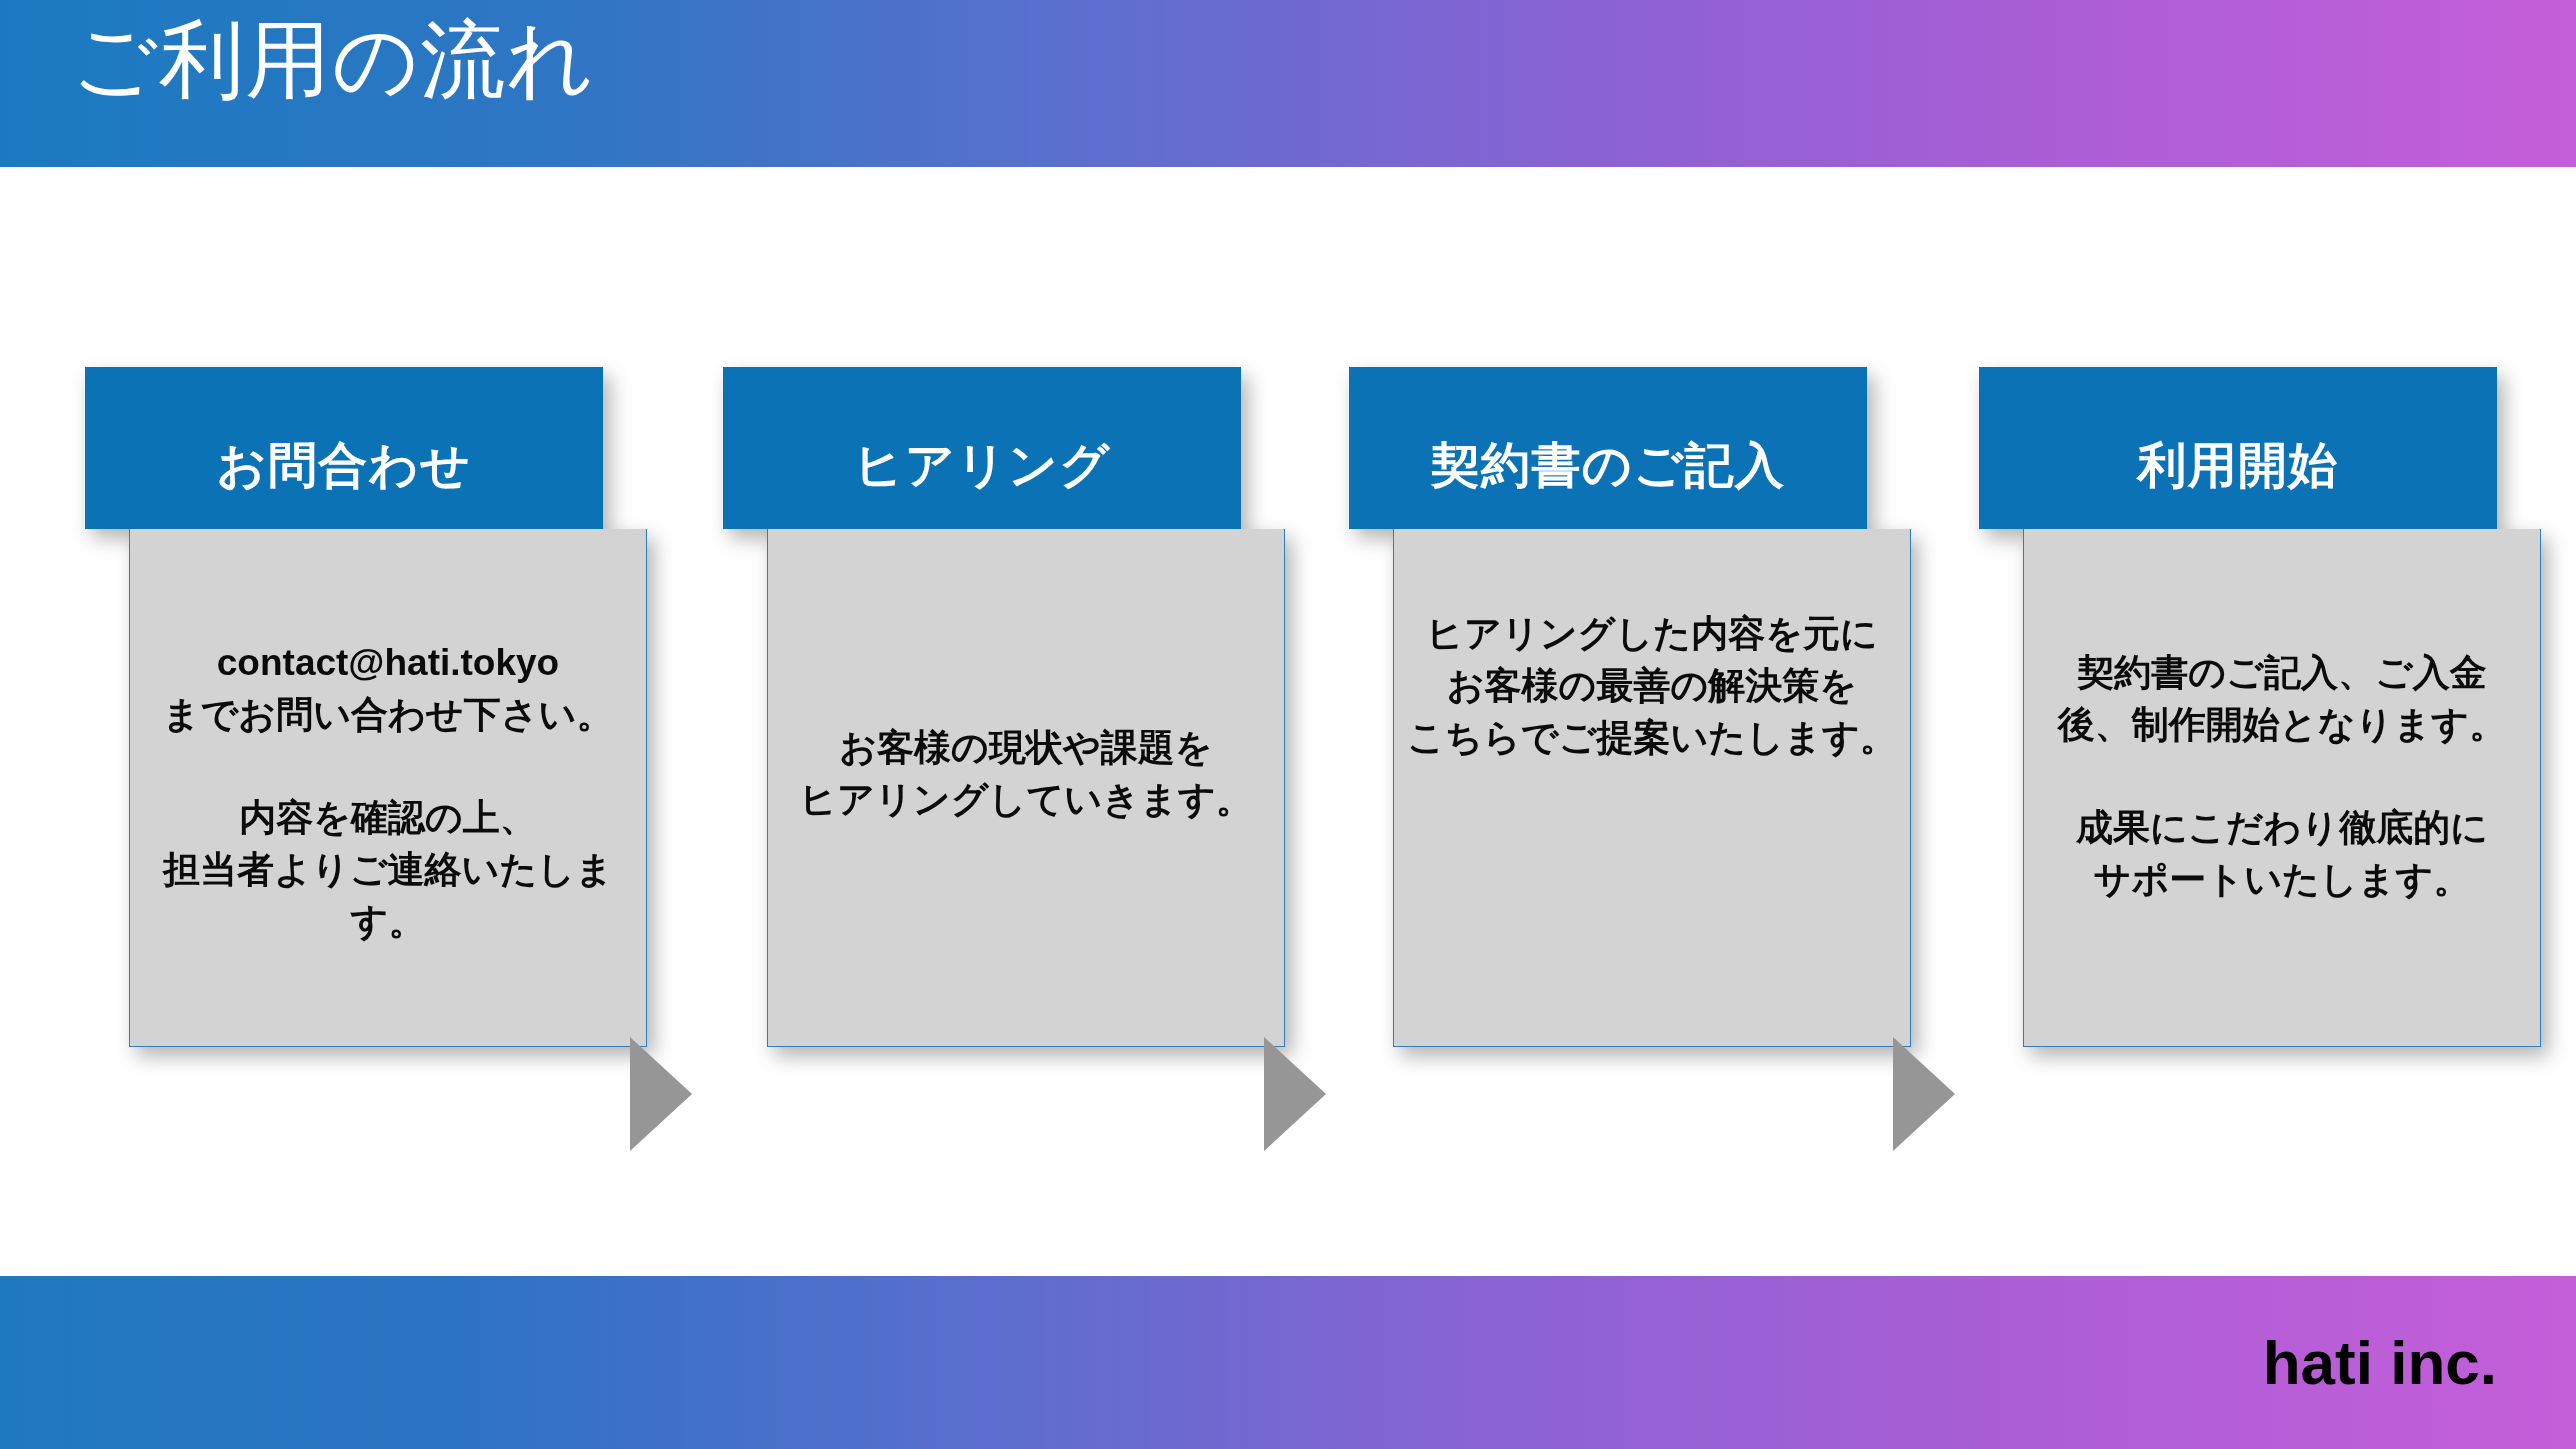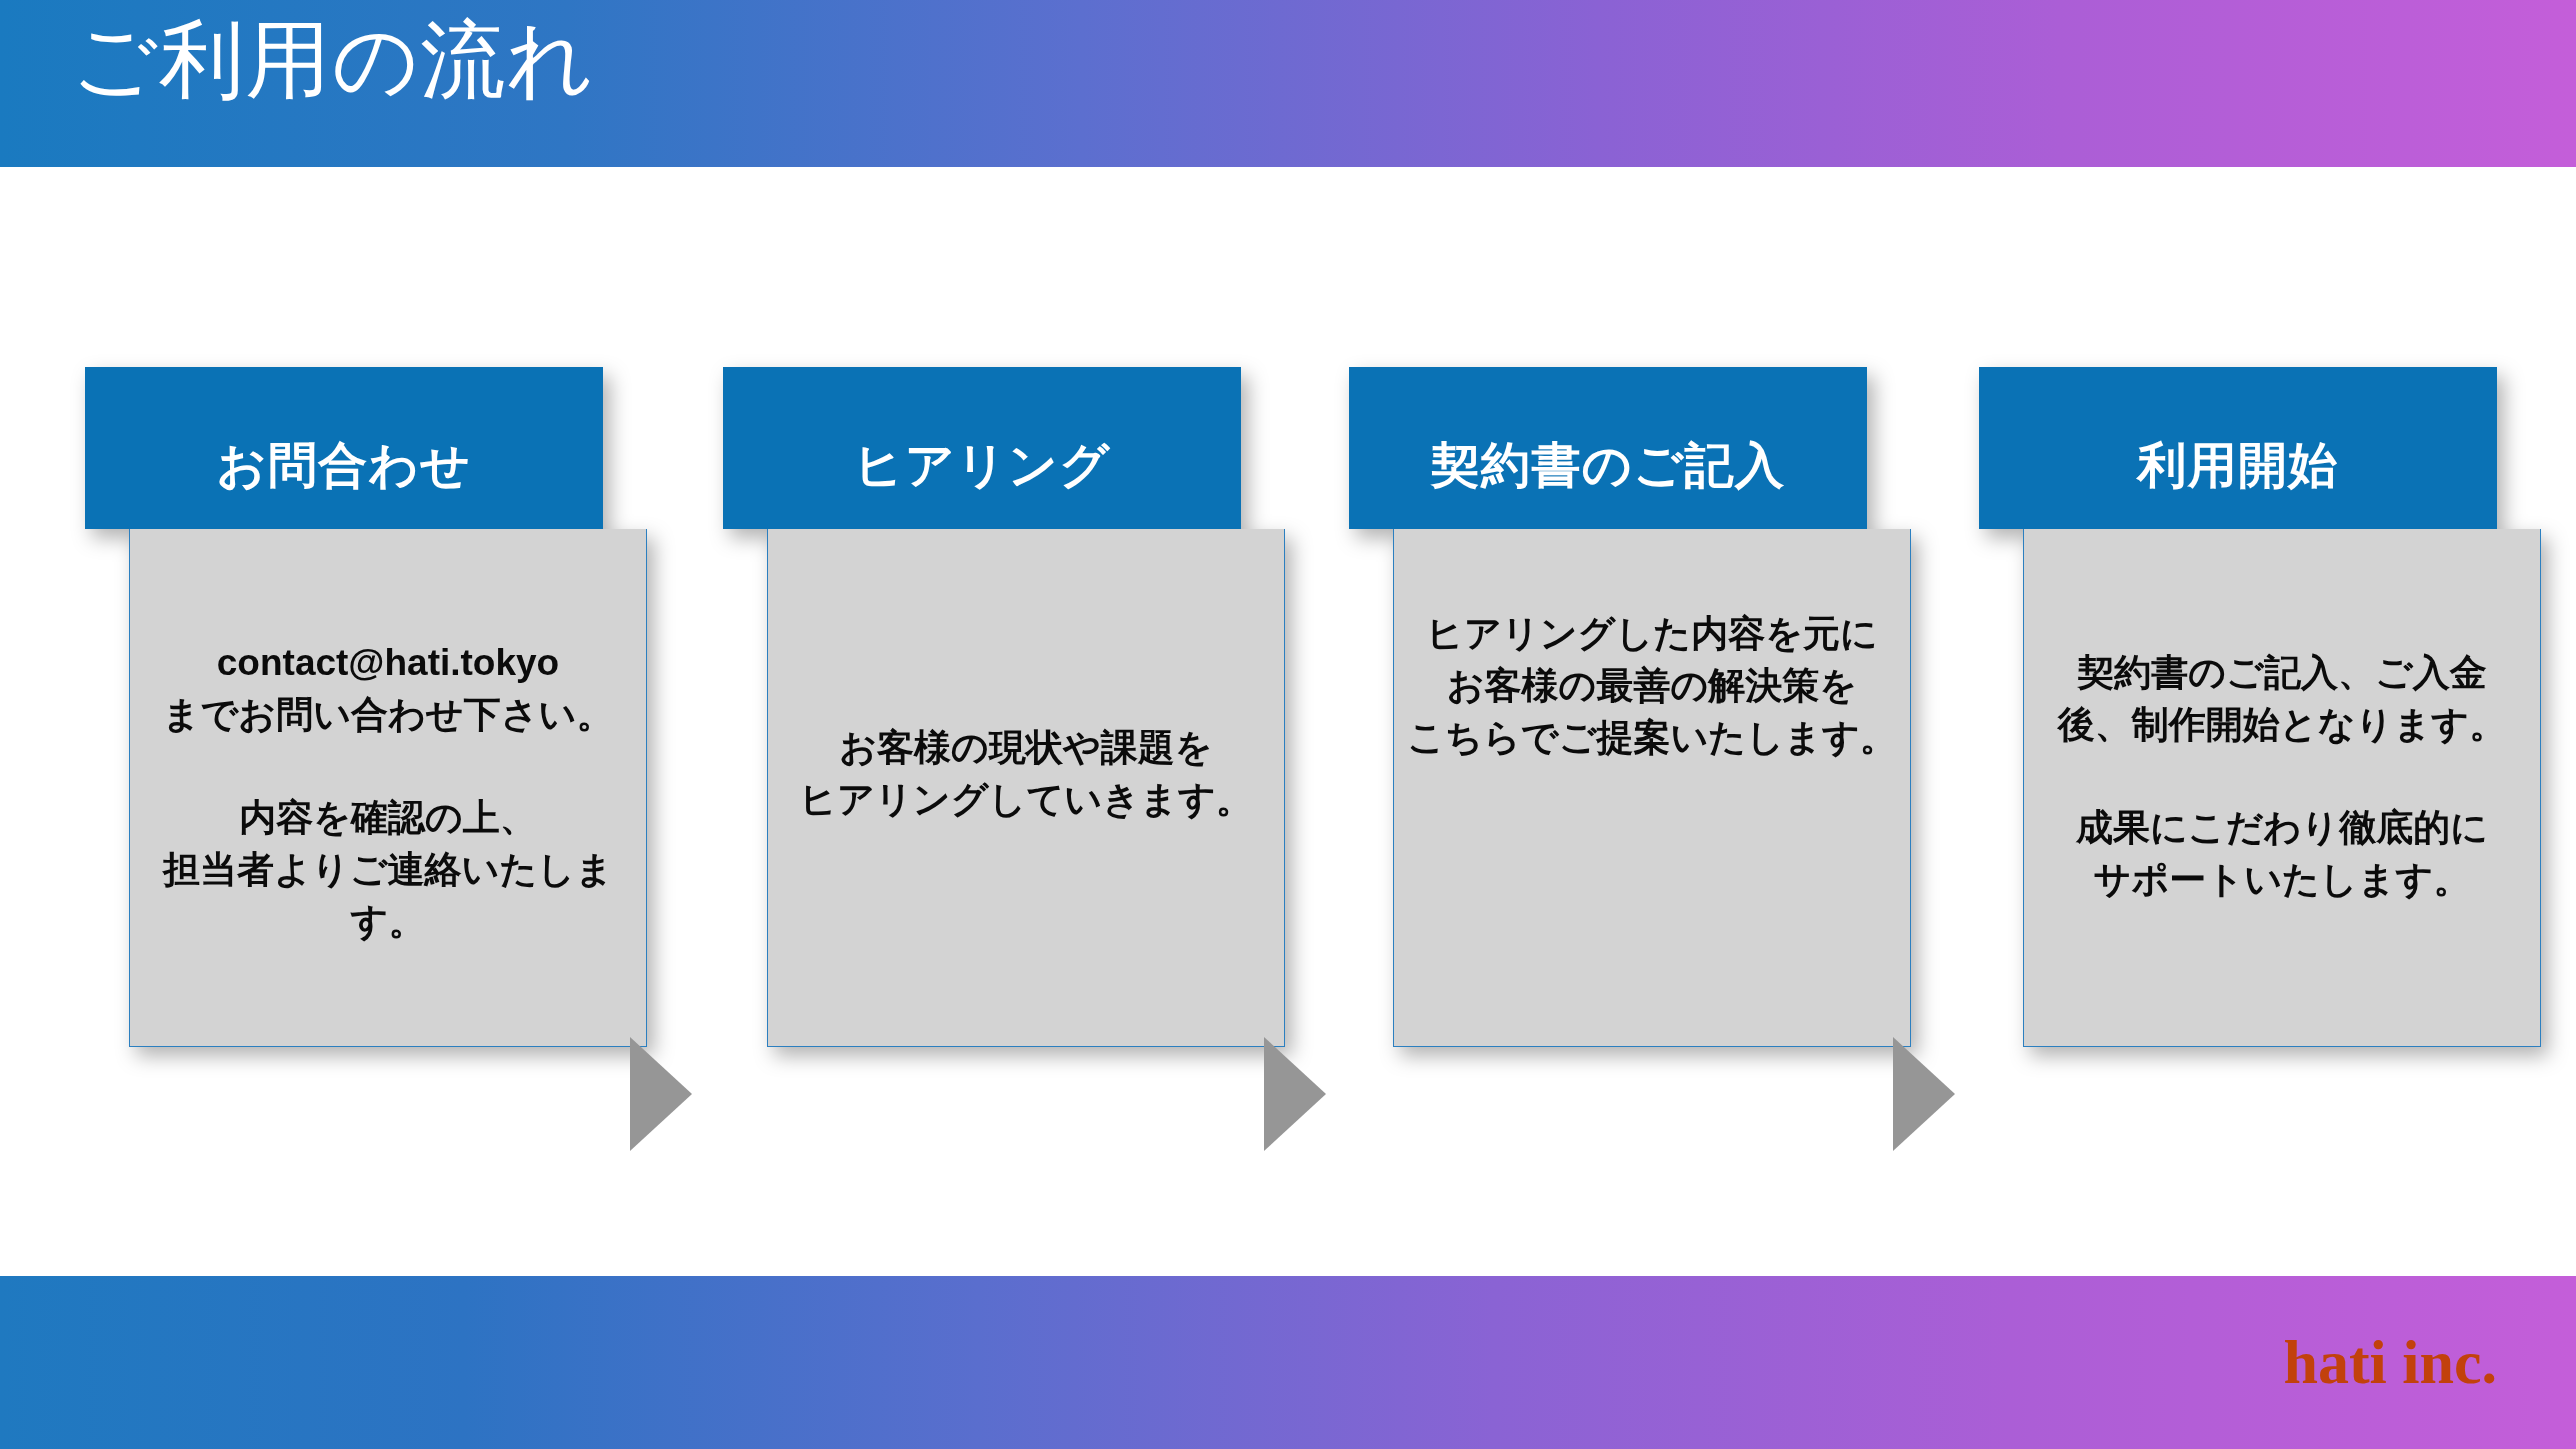--- a/index.html
+++ b/index.html
@@ -56,24 +56,23 @@
         #8a63d4 58%,
         #ab5ed6 78%,
         #c45ed9 100%);
   }
   .footer-logo {
     position: absolute;
     right: 79px;
     top: 1327px;
     font-size: 62px;
     font-weight: bold;
-    color: #c2410c;
+    color: #000000;
     letter-spacing: 0px;
     white-space: nowrap;
-    font-family: Liberation Serif, serif;
   }
 
   
   .flow-row {
     position: absolute;
     left: 0;
     top: 367px;
     width: 2576px;
     height: 683px;
   }

